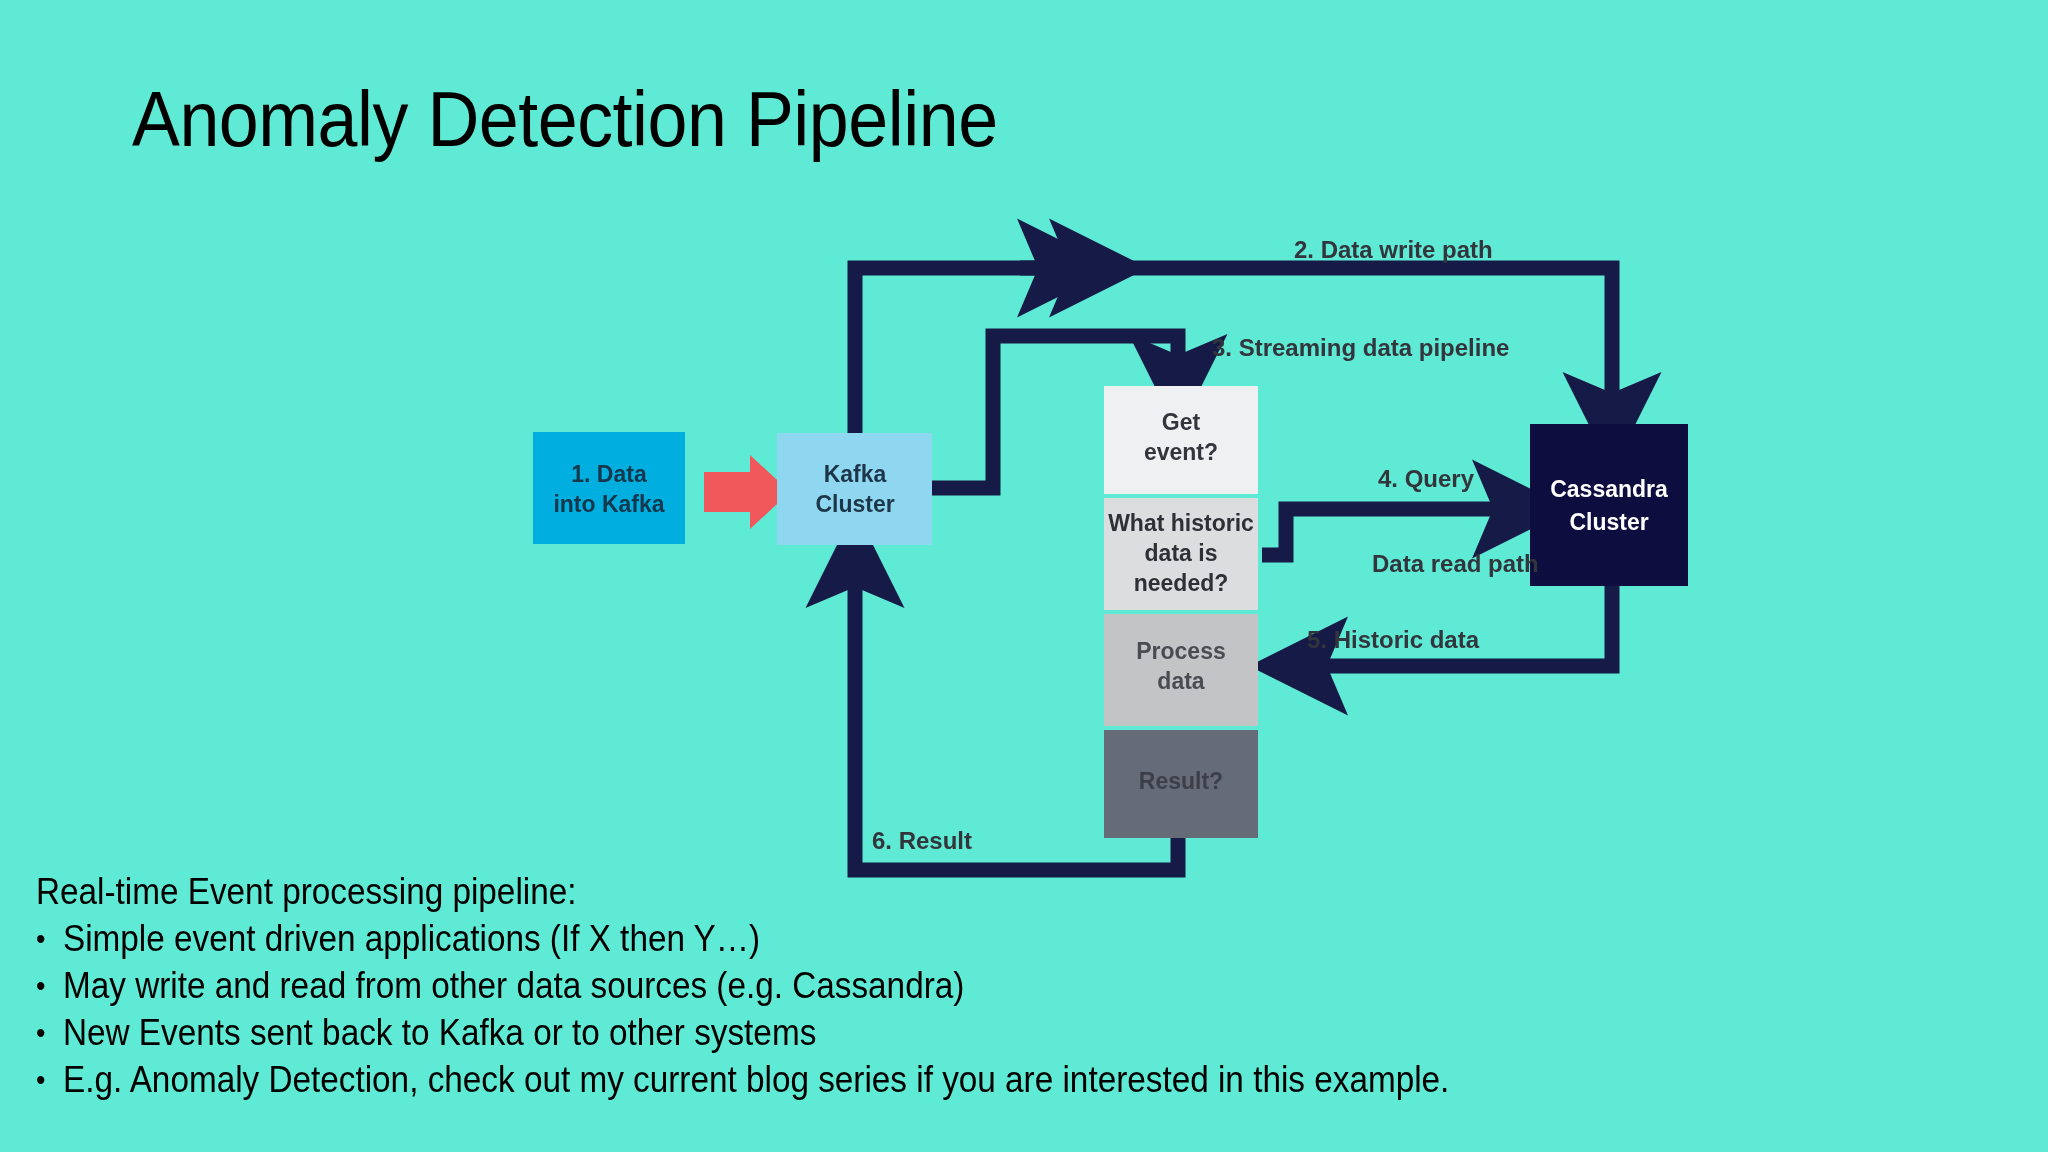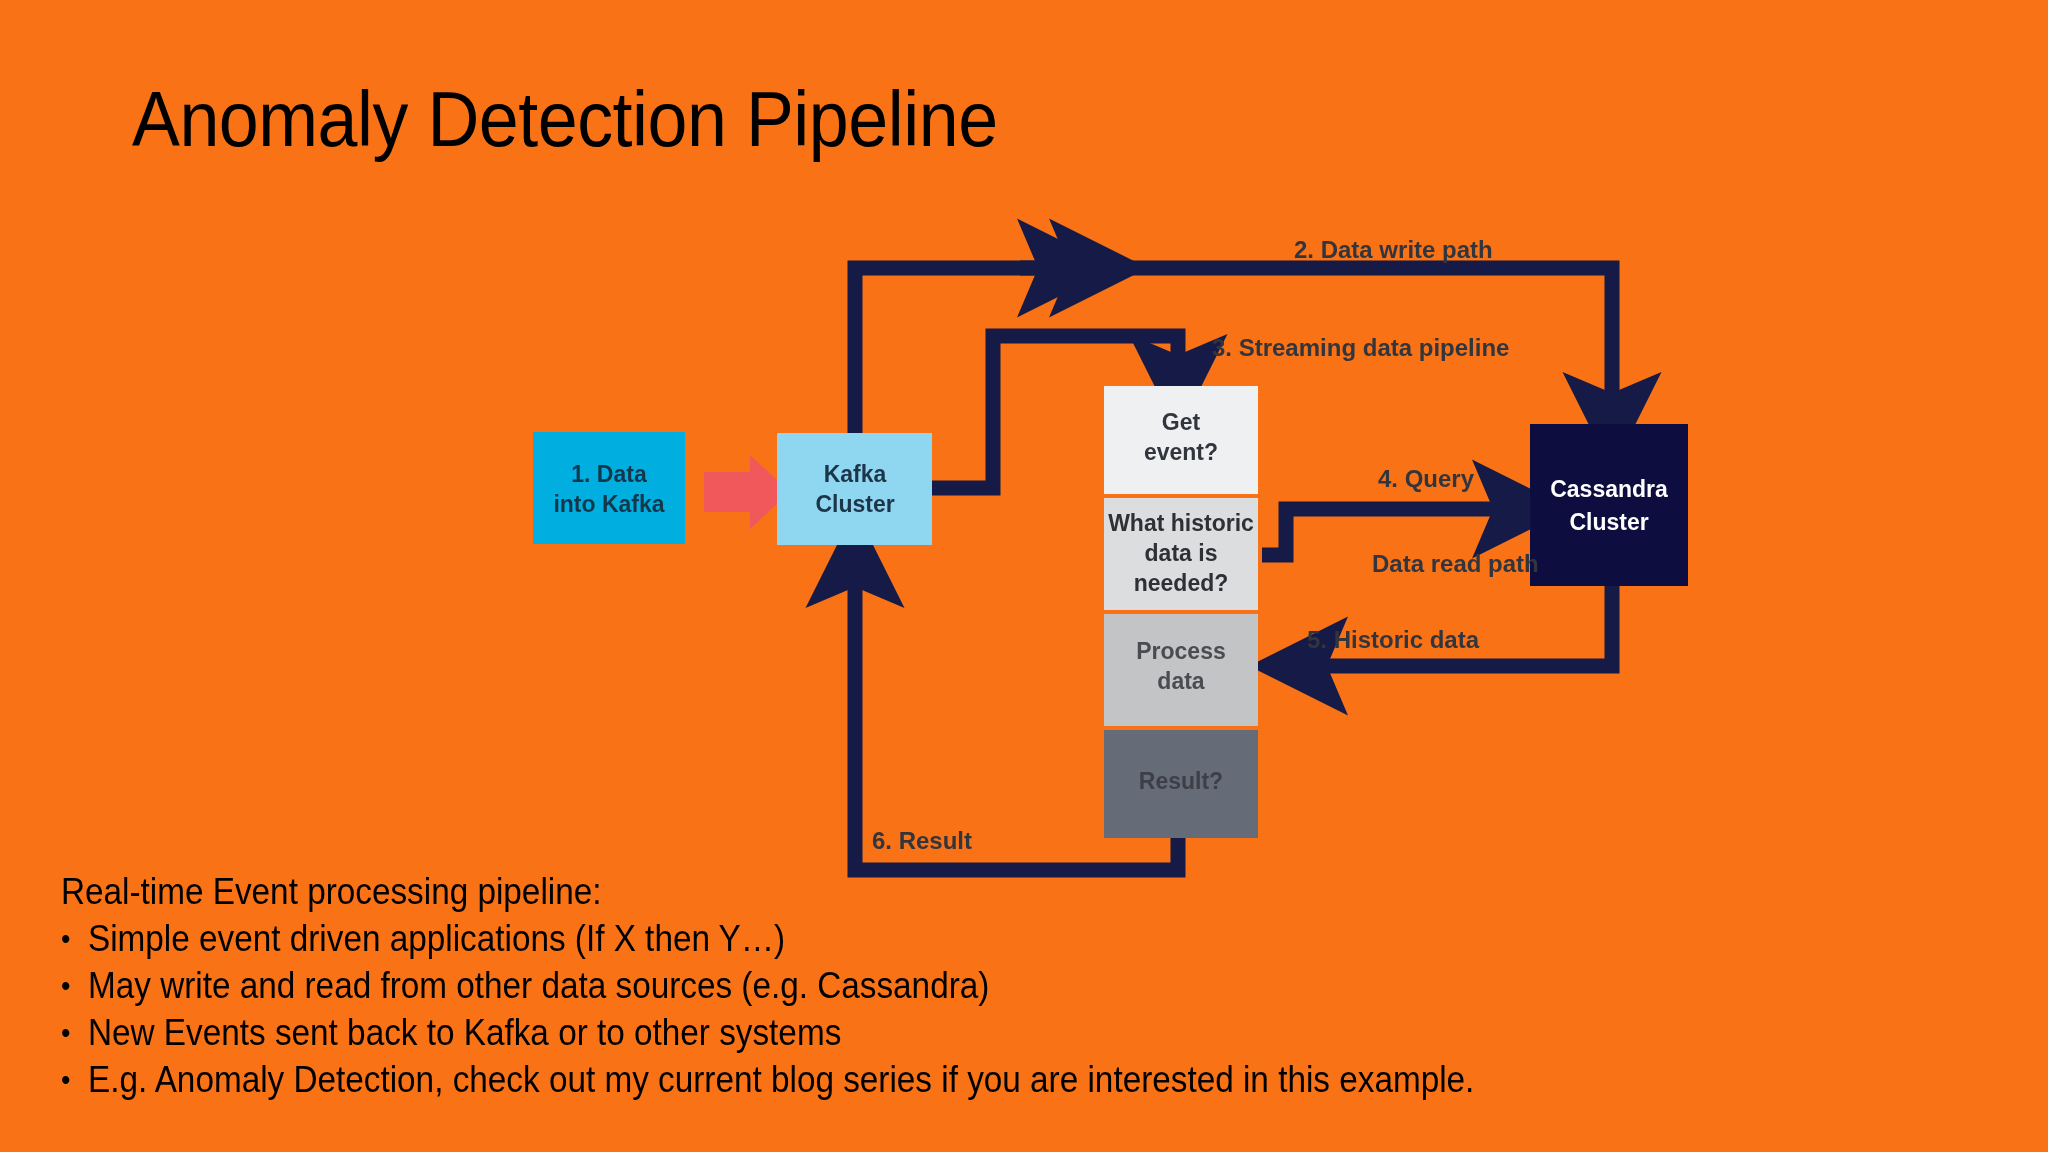--- a/index.html
+++ b/index.html
@@ -13,21 +13,21 @@
     height: 1152px;
     overflow: hidden;
     font-family: "Liberation Sans", sans-serif;
     color: #000000;
     position: relative;
   }
   #slide {
     position: relative;
     width: 2048px;
     height: 1152px;
-    background: #f97316;
+    background: #5eead4;
   }
 
   
   #slide-title {
     position: absolute;
     left: 132px;
     top: 80px;
     font-size: 78px;
     line-height: 1.0;
     font-weight: 400;
@@ -45,21 +45,21 @@
     left: 0px;
     top: 0px;
     width: 2048px;
     height: 900px;
   }
   #diagram svg { display: block; }
 
   
   #body-text {
     position: absolute;
-    left: 61px;
+    left: 36px;
     top: 868px;
     width: 1700px;
   }
   .lead-line {
     font-size: 37px;
     line-height: 47px;
     color: #000000;
     white-space: nowrap;
     font-stretch: condensed;
     transform: scaleX(0.90);

